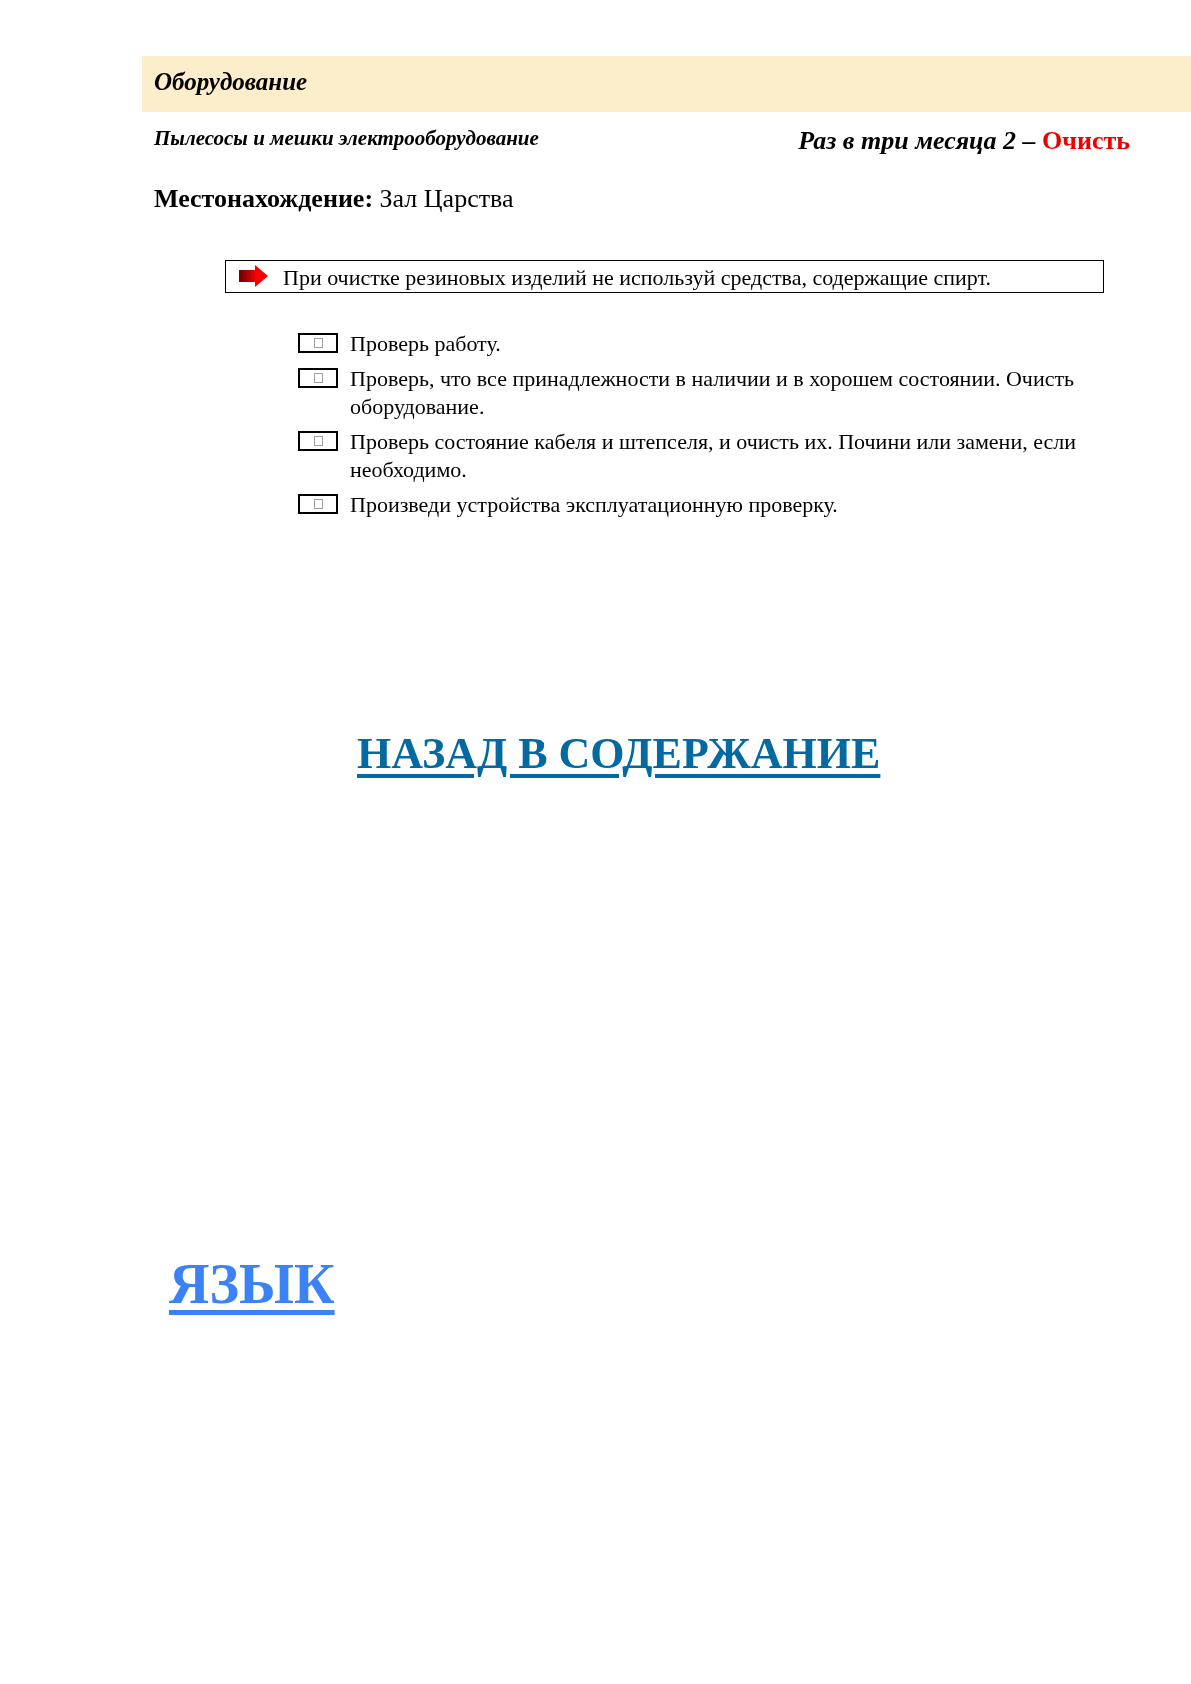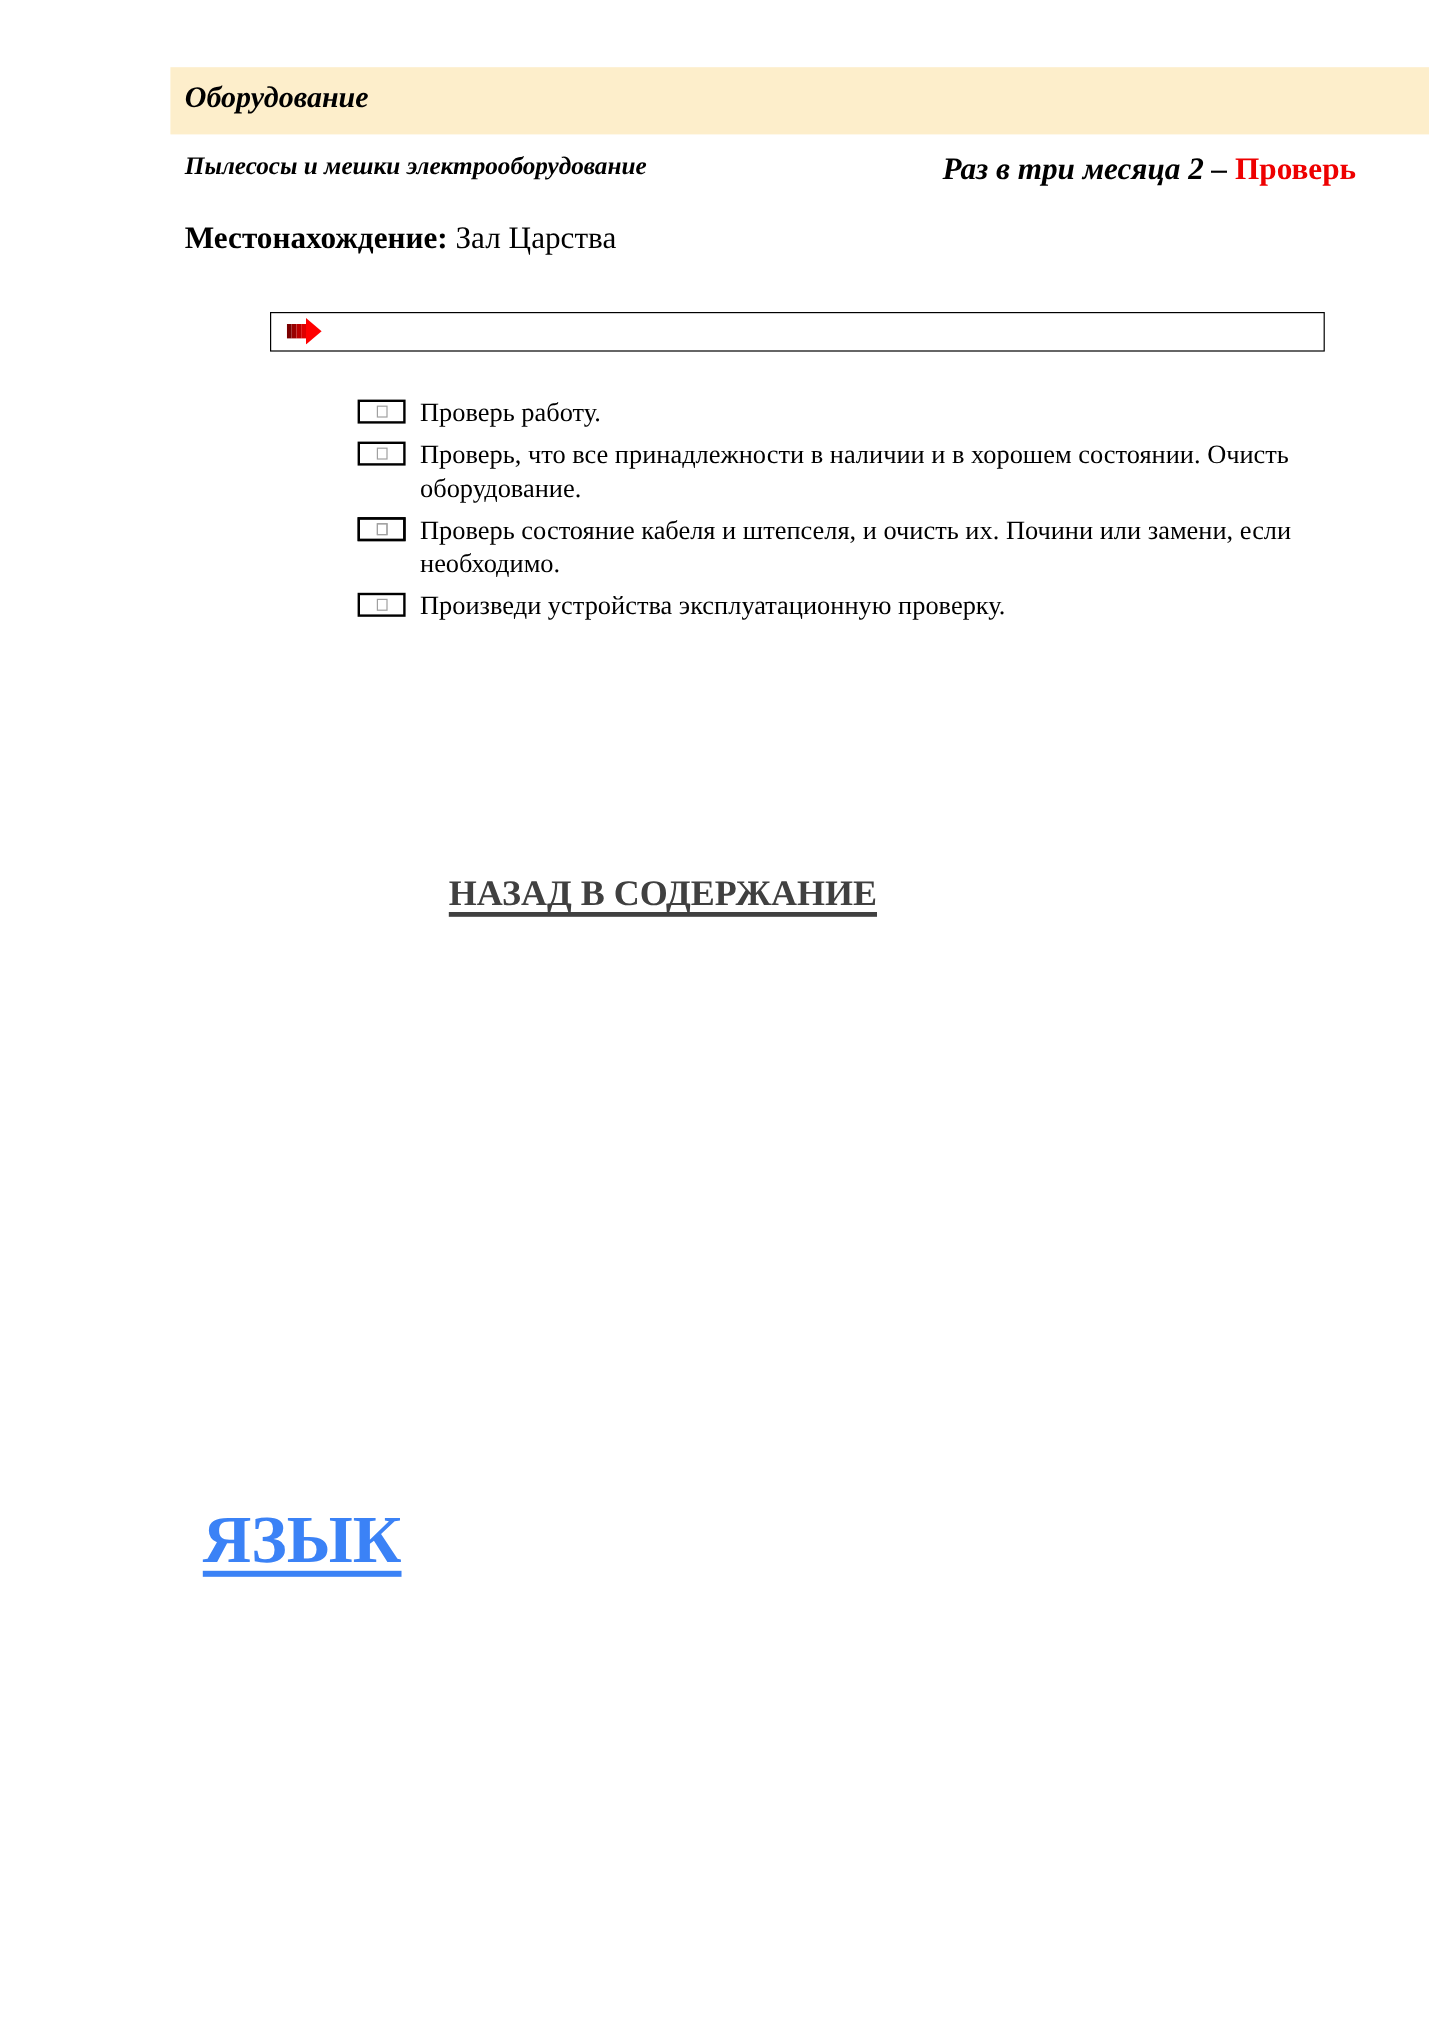--- a/index.html
+++ b/index.html
@@ -48,56 +48,57 @@
     }
     .checklist .box {
       position: absolute; left: 0; top: 3px; width: 40px; height: 20px;
       border: 2px solid #000; box-sizing: border-box;
     }
     .checklist .box::after {
       content: ""; position: absolute; left: 14px; top: 3px; width: 9px; height: 10px;
       border: 1px solid #a0a0a0; box-sizing: border-box;
     }
     .toc-link {
-      position: absolute; left: 374px; top: 728px;
-      font-size: 30px; font-weight: bold; color: #404040;
+      position: absolute; left: 357px; top: 728px;
+      font-size: 44px; font-weight: bold; color: #0369a1;
       text-decoration: underline; text-decoration-thickness: 4px; text-underline-offset: 6px;
       white-space: nowrap; cursor: pointer;
     }
     .lang-link {
       position: absolute; left: 169px; top: 1252px;
       font-size: 56px; font-weight: bold; color: #3b82f6;
       text-decoration: underline; text-decoration-thickness: 5px; text-underline-offset: 7px;
       white-space: nowrap; cursor: pointer;
     }
   </style>
 </head>
 <body>
 
 <div class="band">
   <div class="band-title">Оборудование</div>
 </div>
 
 <div class="subtitle">Пылесосы и мешки электрооборудование</div>
 
-<div class="frequency"><span>Раз в три месяца 2 – </span><span class="month">Проверь</span></div>
+<div class="frequency"><span>Раз в три месяца 2 – </span><span class="month">Очисть</span></div>
 
 <div class="location">
   <b>Местонахождение:</b>
   <span>Зал Царства</span>
 </div>
 
 <div class="warning">
   <svg class="arrow" viewBox="0 0 30 22">
     <rect x="0" y="5" width="4" height="12" fill="#7a0000"></rect>
     <rect x="4" y="5" width="4" height="12" fill="#990000"></rect>
     <rect x="8" y="5" width="4" height="12" fill="#bb0000"></rect>
     <rect x="12" y="5" width="4" height="12" fill="#dd0000"></rect>
     <polygon points="16,0 29,11 16,22" fill="#ff0000"></polygon>
   </svg>
+  <span class="text">При очистке резиновых изделий не используй средства, содержащие спирт.</span>
 </div>
 
 <ul class="checklist">
   <li><span class="box"></span><span>Проверь работу.</span></li>
   <li><span class="box"></span><span>Проверь, что все принадлежности в наличии и в хорошем состоянии. Очисть оборудование.</span></li>
   <li><span class="box"></span></li>
   <li><span class="box"></span><span>Проверь состояние кабеля и штепселя, и очисть их. Почини или замени, если необходимо.</span></li>
   <li><span class="box"></span><span>Произведи устройства эксплуатационную проверку.</span></li>
 </ul>
 

